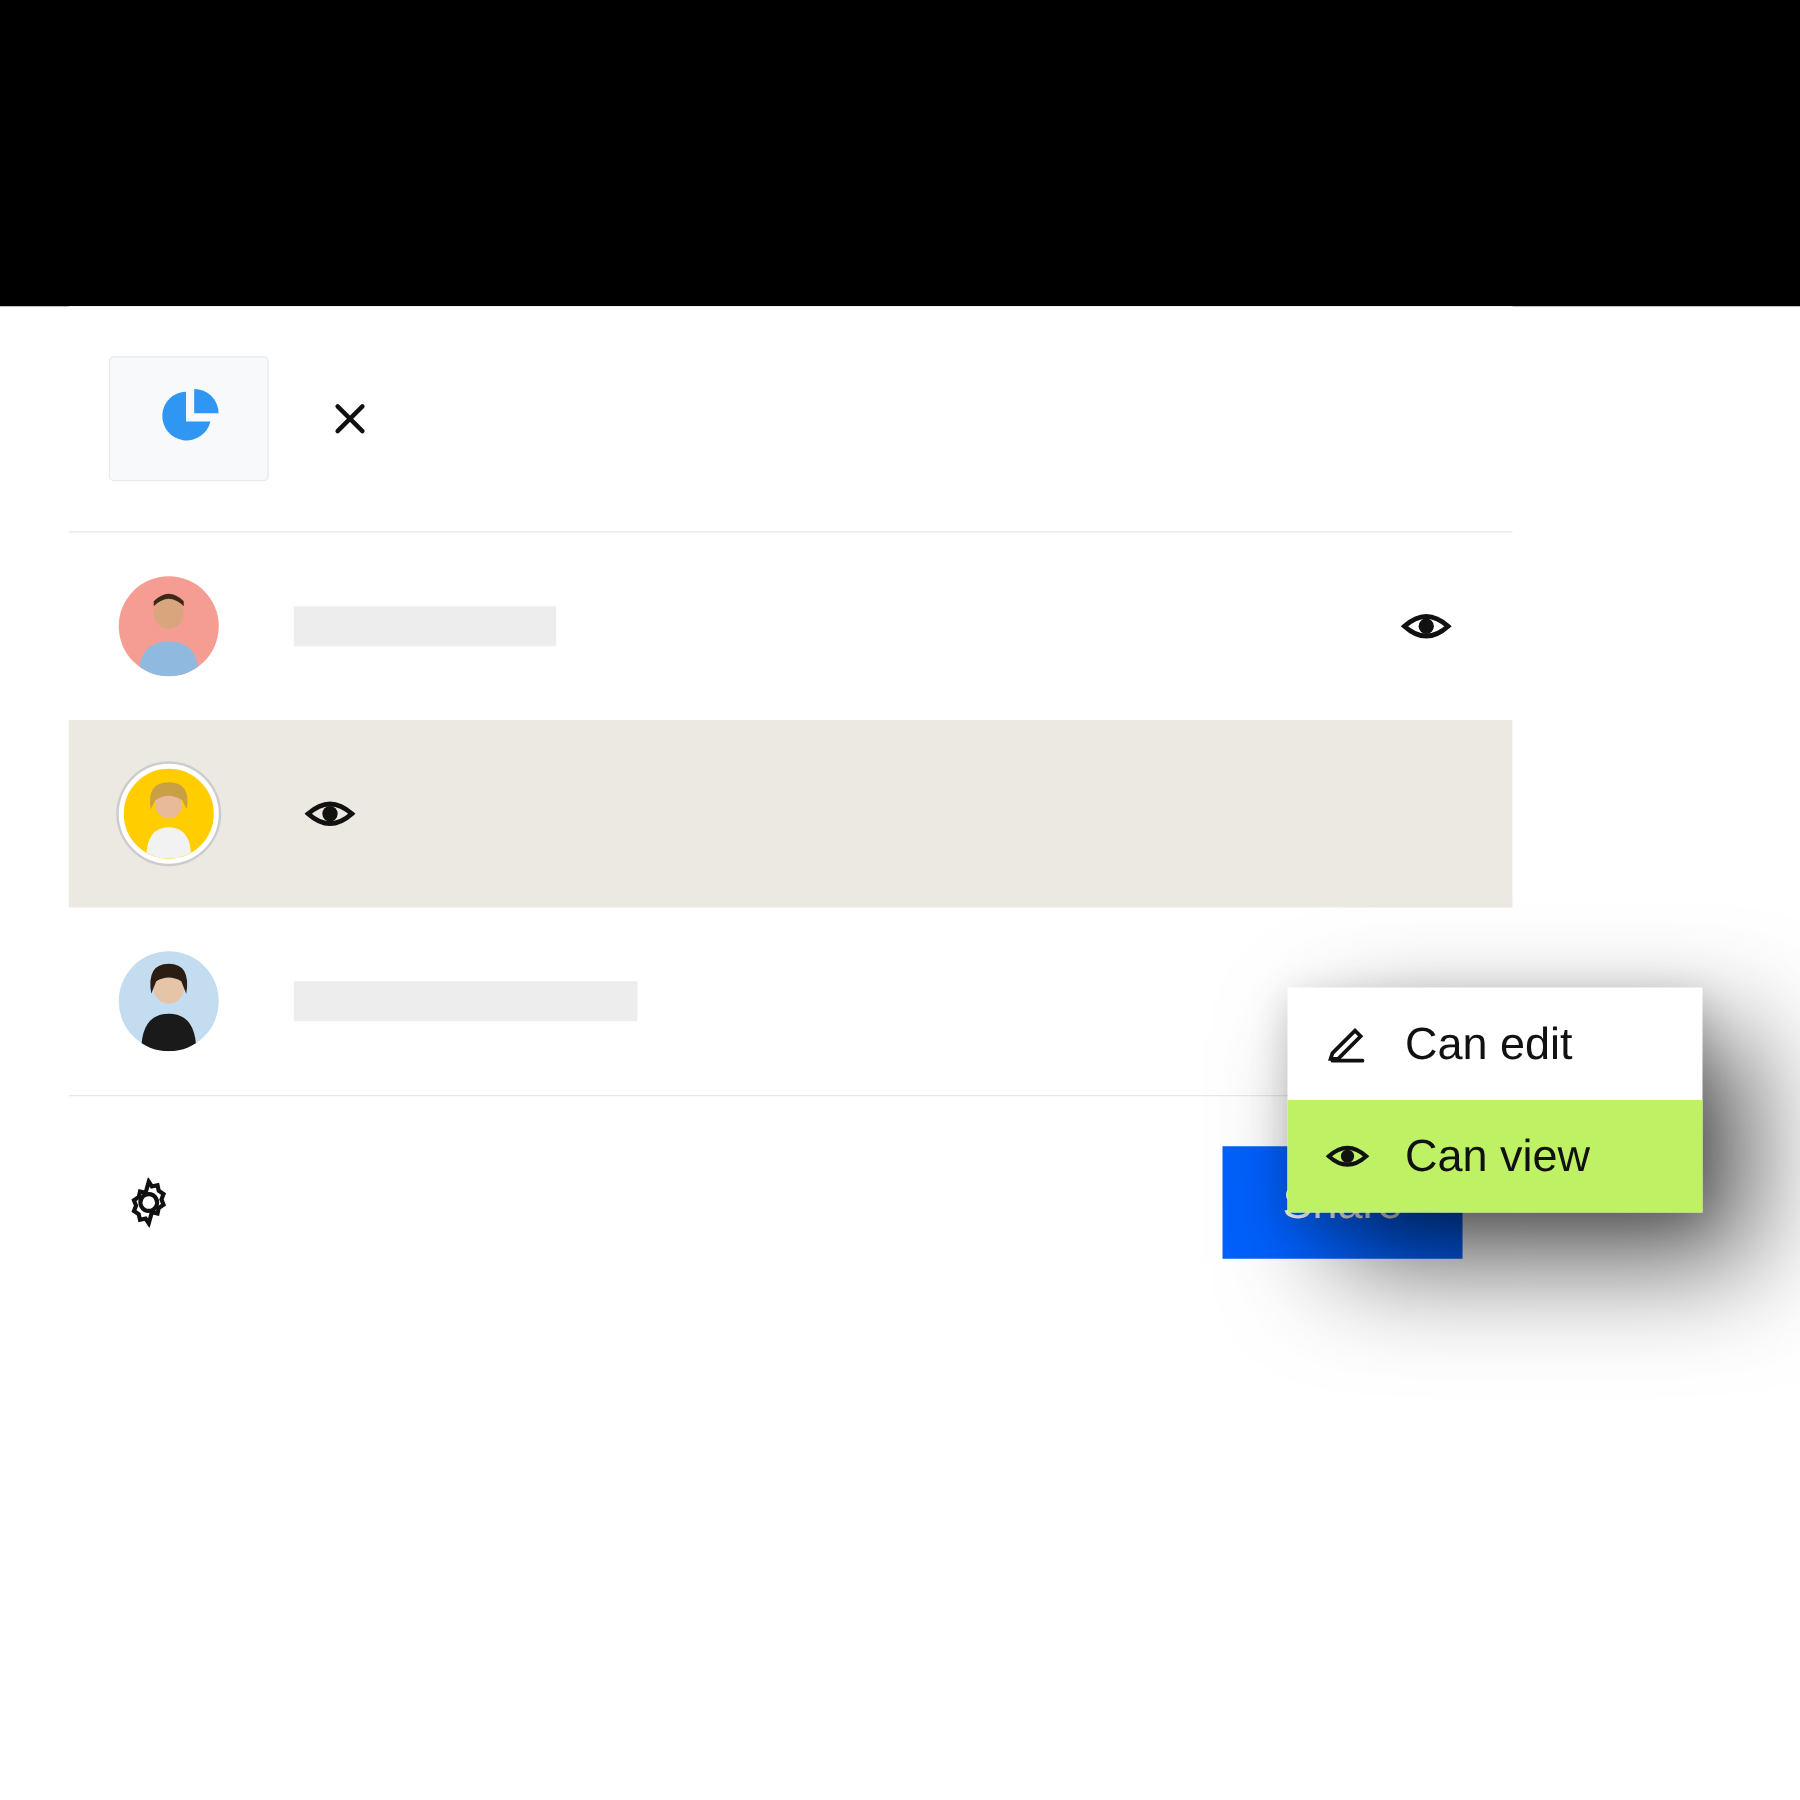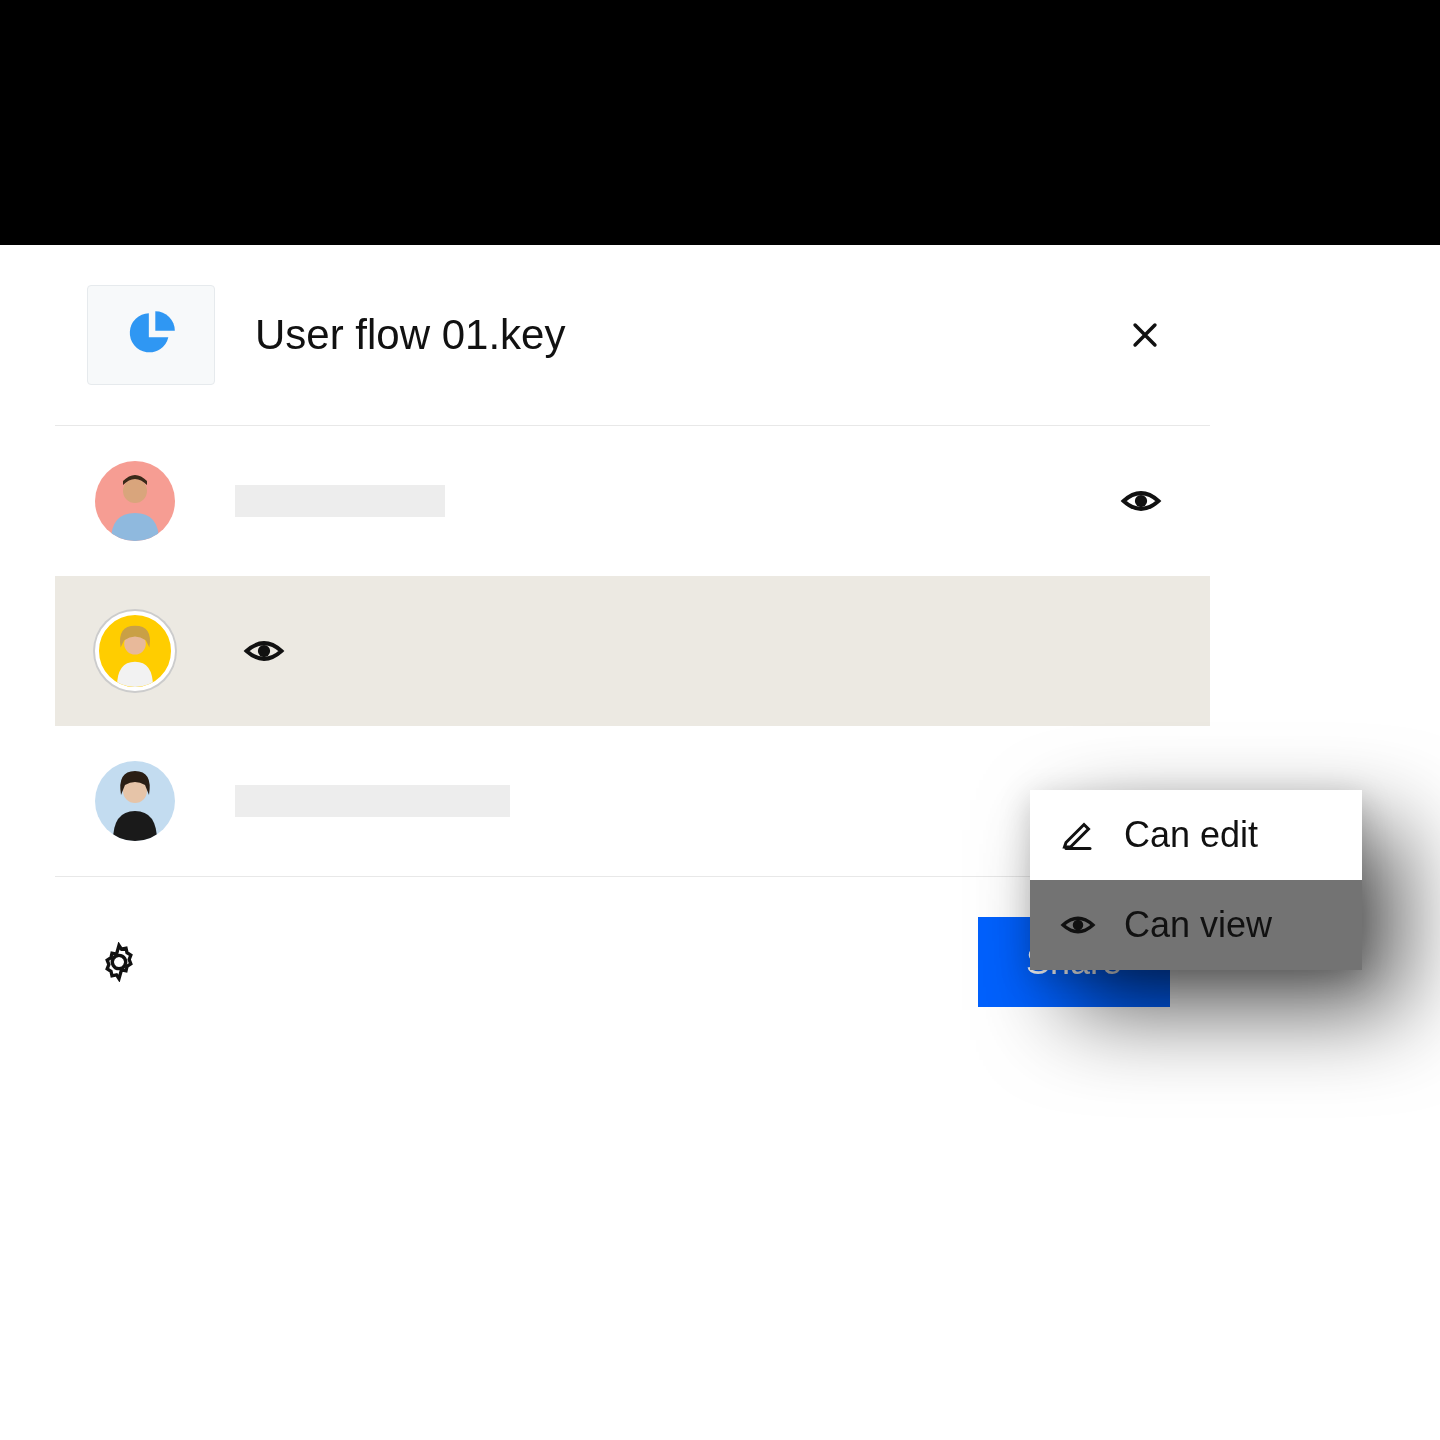--- a/index.html
+++ b/index.html
@@ -121,42 +121,41 @@
       box-shadow: 0 8px 30px rgba(0,0,0,0.18), 40px 40px 90px rgba(0,0,0,0.65);
     }
     .dropdown-item {
       display: flex;
       align-items: center;
       padding: 24px 30px;
       cursor: pointer;
       gap: 28px;
     }
     .dropdown-item.selected {
-      background: #737373;
+      background: #bef264;
     }
     .dropdown-label {
       font-size: 36px;
       color: #111;
     }
     svg { display: block; }
   </style>
 </head>
 <body>
 
 <div class="black-bar"></div>
 
 <div class="modal">
   <div class="modal-header">
     <div class="file-icon-box">
       <svg width="52" height="52" viewBox="0 0 24 24">
         <path fill="#2f97f3" d="M11 2 A9 9 0 1 0 20 13 L11 13 Z"></path>
         <path fill="#2f97f3" d="M13 2 A9 9 0 0 1 22 11 L13 11 Z" transform="translate(1,-1)"></path>
       </svg>
     </div>
-    <div class="file-title">User flow 01.key</div>
     <div class="close-x">
       <svg width="34" height="34" viewBox="0 0 24 24">
         <path stroke="#111" stroke-width="2.5" stroke-linecap="round" d="M5 5 L19 19 M19 5 L5 19"></path>
       </svg>
     </div>
   </div>
 
   <div class="people-list">
 
     <div class="person-row">

